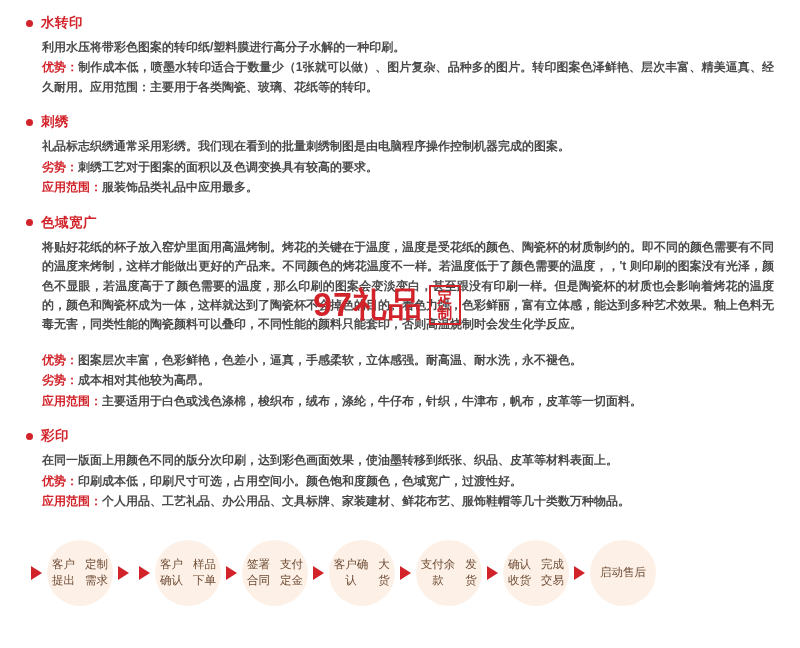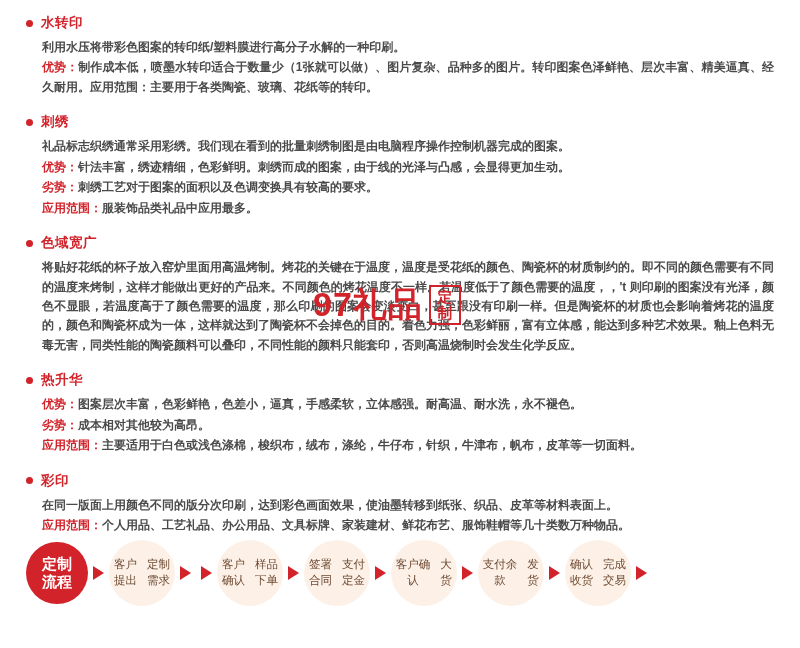--- a/index.html
+++ b/index.html
@@ -150,70 +150,62 @@
           <p class="para"><span class="label">优势：</span><span>制作成本低，喷墨水转印适合于数量少（1张就可以做）、图片复杂、品种多的图片。转印图案色泽鲜艳、层次丰富、精美逼真、经久耐用。应用范围：主要用于各类陶瓷、玻璃、花纸等的转印。</span></p>
         </div>
       </div>
       <div class="section">
         <div class="sec-head">
           <span class="bullet"></span>
           <span class="sec-title">刺绣</span>
         </div>
         <div class="sec-body">
           <p class="para"><span>礼品标志织绣通常采用彩绣。我们现在看到的批量刺绣制图是由电脑程序操作控制机器完成的图案。</span></p>
-          <p class="para"><span class="label">优势：</span><span>针法丰富，绣迹精细，色彩鲜明。刺绣而成的图案，由于线的光泽与凸感，会显得更加生动。</span></p>
           <p class="para"><span class="label">劣势：</span><span>刺绣工艺对于图案的面积以及色调变换具有较高的要求。</span></p>
           <p class="para"><span class="label">应用范围：</span><span>服装饰品类礼品中应用最多。</span></p>
         </div>
       </div>
       <div class="section">
         <div class="sec-head">
           <span class="bullet"></span>
           <span class="sec-title">色域宽广</span>
         </div>
         <div class="sec-body">
           <p class="para"><span>将贴好花纸的杯子放入窑炉里面用高温烤制。烤花的关键在于温度，温度是受花纸的颜色、陶瓷杯的材质制约的。即不同的颜色需要有不同的温度来烤制，这样才能做出更好的产品来。不同颜色的烤花温度不一样。若温度低于了颜色需要的温度，，'t 则印刷的图案没有光泽，颜色不显眼，若温度高于了颜色需要的温度，那么印刷的图案会变淡变白，甚至跟没有印刷一样。但是陶瓷杯的材质也会影响着烤花的温度的，颜色和陶瓷杯成为一体，这样就达到了陶瓷杯不会掉色的目的。着色力强，色彩鲜丽，富有立体感，能达到多种艺术效果。釉上色料无毒无害，同类性能的陶瓷颜料可以叠印，不同性能的颜料只能套印，否则高温烧制时会发生化学反应。</span></p>
         </div>
       </div>
       <div class="section">
-        <div class="sec-head">
-          <span class="bullet"></span>
-          <span class="sec-title">热升华</span>
-        </div>
         <div class="sec-body">
           <p class="para"><span class="label">优势：</span><span>图案层次丰富，色彩鲜艳，色差小，逼真，手感柔软，立体感强。耐高温、耐水洗，永不褪色。</span></p>
           <p class="para"><span class="label">劣势：</span><span>成本相对其他较为高昂。</span></p>
           <p class="para"><span class="label">应用范围：</span><span>主要适用于白色或浅色涤棉，梭织布，绒布，涤纶，牛仔布，针织，牛津布，帆布，皮革等一切面料。</span></p>
         </div>
       </div>
       <div class="section">
         <div class="sec-head">
           <span class="bullet"></span>
           <span class="sec-title">彩印</span>
         </div>
         <div class="sec-body">
           <p class="para"><span>在同一版面上用颜色不同的版分次印刷，达到彩色画面效果，使油墨转移到纸张、织品、皮革等材料表面上。</span></p>
+          <p class="para"><span class="label">优势：</span><span>印刷成本低，印刷尺寸可选，占用空间小。颜色饱和度颜色，色域宽广，过渡性好。</span></p>
           <p class="para"><span class="label">应用范围：</span><span>个人用品、工艺礼品、办公用品、文具标牌、家装建材、鲜花布艺、服饰鞋帽等几十类数万种物品。</span></p>
         </div>
       </div>
     </div>
 
   <div class="watermark">
     <div class="wm-text">97礼品</div>
     <div class="wm-box">
       <div>定</div>
       <div>制</div>
     </div>
   </div>
 
   <div class="flow">
-    <div class="flow-badge">
-      <div>定制</div>
-      <div>流程</div>
-    </div>
     <div id="flow-steps-root" style="display:flex;align-items:center;">
         <div class="arrow"></div>
         <div class="flow-step">
           <div>客户提出</div>
           <div>定制需求</div>
         </div>
         <div class="arrow"></div>
         <div class="arrow"></div>
         <div class="flow-step">
           <div>客户确认</div>
@@ -233,16 +225,20 @@
         <div class="flow-step">
           <div>支付余款</div>
           <div>发货</div>
         </div>
         <div class="arrow"></div>
         <div class="flow-step">
           <div>确认收货</div>
           <div>完成交易</div>
         </div>
         <div class="arrow"></div>
+        <div class="flow-step">
+          <div>启动</div>
+          <div>售后</div>
+        </div>
       </div>
   </div>
 
 </div>
 
 </body></html>

